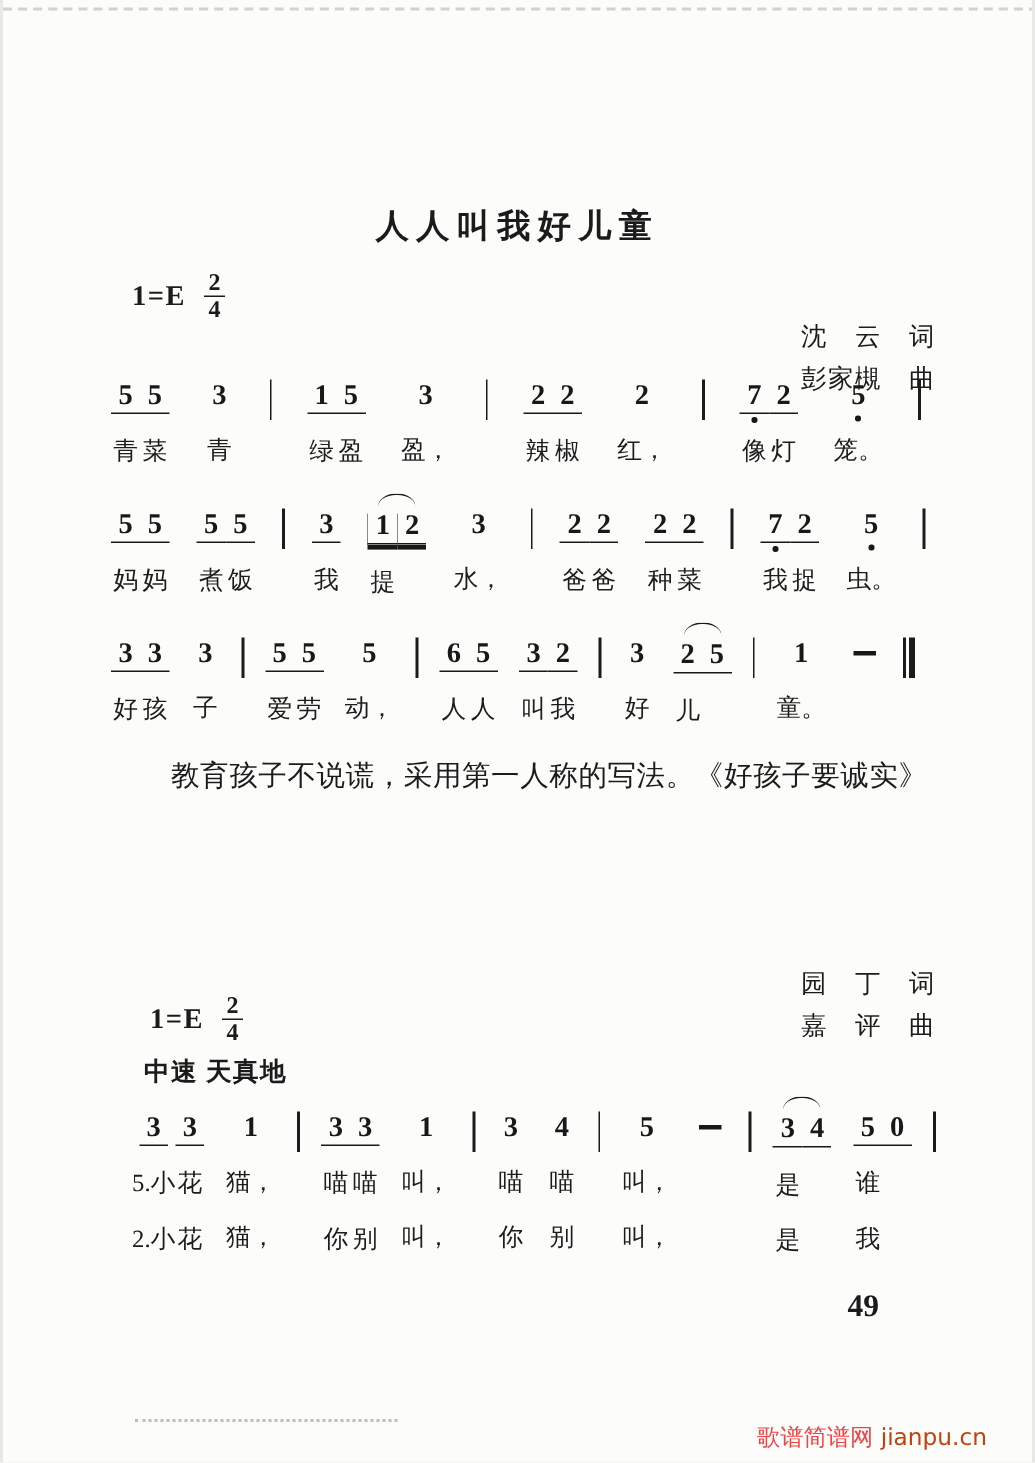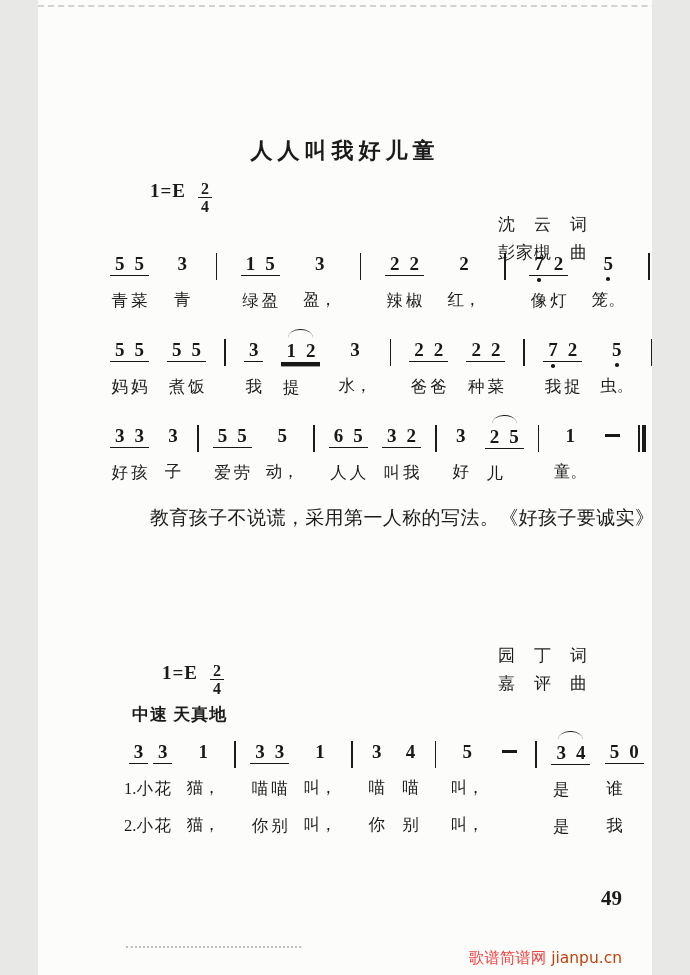--- a/index.html
+++ b/index.html
@@ -1,25 +1,25 @@
 <!DOCTYPE html>
 <html><head>
 <meta charset="utf-8">
 <style>
   html,body{margin:0;padding:0;}
   body{background:#e8e8e6;font-family:"Liberation Serif","DejaVu Serif",serif;}
-  .page{position:relative;width:614px;height:975px;margin:0 auto;background:#fcfcfa;overflow:hidden;color:#1b1b1b;}
+  .page{position:relative;width:686px;height:975px;margin:0 auto;background:#fcfcfa;overflow:hidden;color:#1b1b1b;}
   .topdash{position:absolute;top:5px;left:0;width:690px;border-top:2px dashed #d2d2cf;}
   .song-title{position:absolute;left:0;right:0;text-align:center;font-size:22px;font-weight:700;letter-spacing:5px;}
   .t1{top:136px;}
   .t2{top:611px;letter-spacing:7px;}
   .credits{position:absolute;right:64px;text-align:right;font-size:17px;line-height:28px;letter-spacing:1px;}
   .c1{top:166px;margin-top:45px;}
   .c2{top:642px;}
-  .keysig{position:absolute;display:flex;align-items:flex-start;gap:12px;margin-left:26px;}
+  .keysig{position:absolute;display:flex;align-items:center;gap:12px;}
   .k1{left:86px;top:180px;}
   .k2{left:98px;top:662px;}
   .keylbl{font-size:19px;font-weight:700;letter-spacing:1px;}
   .meter{display:inline-flex;flex-direction:column;align-items:center;font-size:16px;font-weight:700;line-height:17px;}
   .meter .mtop{border-bottom:1.6px solid #1b1b1b;padding:0 3px;}
   .tempo{position:absolute;left:94px;top:703px;font-size:17px;font-weight:700;letter-spacing:1px;text-align:right;}
   
   .mline{position:absolute;display:flex;justify-content:space-between;align-items:flex-start;}
   .ml0{left:72px;top:243px;width:540px;}
   .ml1{left:72px;top:329px;width:543px;}
@@ -39,21 +39,21 @@
   .lyr + .lyr{margin-top:15px;}
   .dashwrap{height:23px;display:flex;align-items:center;}
   .dashn{width:15px;height:2.4px;background:#181818;margin:0 4px;}
   .bar{width:1.7px;height:27px;background:#1b1b1b;margin-top:10px;}
   .fbar{display:flex;gap:2.5px;margin-top:10px;}
   .fbar .thinb{width:1.7px;height:27px;background:#1b1b1b;}
   .fbar .thickb{width:3.8px;height:27px;background:#1b1b1b;}
   .para{position:absolute;left:74px;top:501px;width:556px;font-size:19px;line-height:33.5px;letter-spacing:0.4px;}
   .para .ln{white-space:nowrap;}
   .para .ln.first{text-indent:2em;}
-  .pagenum{position:absolute;left:563px;top:858px;font-size:21px;font-weight:700;font-family:"Liberation Serif",serif;margin-top:28px;}
+  .pagenum{position:absolute;left:563px;top:858px;font-size:21px;font-weight:700;font-family:"Liberation Serif",serif;}
   .botdash{position:absolute;left:88px;top:946px;width:175px;border-top:2.5px dotted #8a8a88;opacity:.55;}
   .watermark{position:absolute;right:30px;top:948px;font-size:15.5px;font-family:"DejaVu Sans",sans-serif;white-space:nowrap;}
   .wm-site{color:#ef4444;}
   .wm-domain{color:#c2410c;font-weight:400;}
 </style>
 </head>
 <body>
 
 <div class="page">
   <div class="topdash"></div>
@@ -440,21 +440,21 @@
   </div>
   <div class="tempo">中速 天真地</div>
 
   <div class="mline ml3">
       <div class="ucol">
         <div class="slur nos"></div>
         <div class="grow">
           <div class="ucol">
             <div class="dig u1">3</div>
             <div class="dotrow"></div>
-            <div class="lyr">1.小</div>
+            <div class="lyr">5.小</div>
             <div class="lyr">2.小</div>
           </div>
           <div class="ucol">
             <div class="dig u1">3</div>
             <div class="dotrow"></div>
             <div class="lyr">花</div>
             <div class="lyr">花</div>
           </div>
         </div>
       </div>

